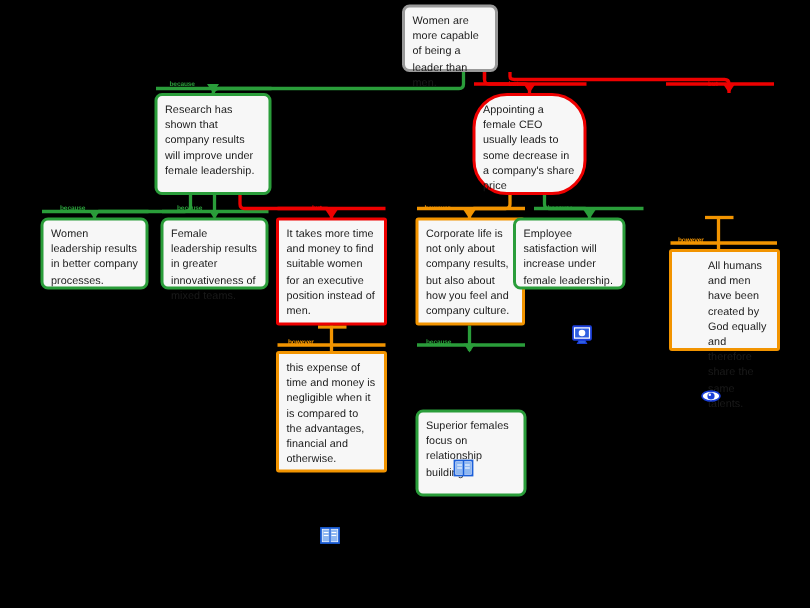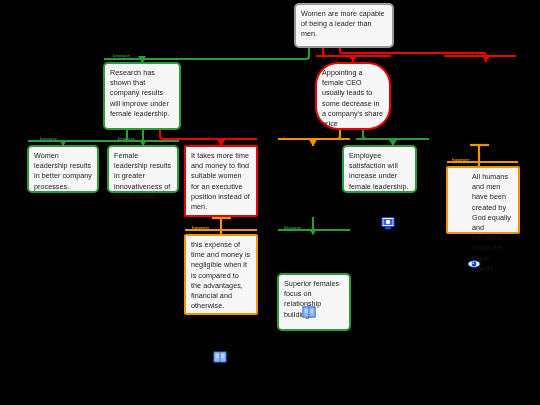--- a/index.html
+++ b/index.html
@@ -117,21 +117,21 @@
       <line x1="185" y1="230" x2="257" y2="230" stroke="#f29400" stroke-width="2.2"></line>
     </g>
 
     <g>
       <line x1="313" y1="217" x2="313" y2="234" stroke="#2a9d3a" stroke-width="2.2"></line>
       <polygon points="313,235 309,229 317,229" fill="#2a9d3a"></polygon>
       <line x1="278" y1="230" x2="350" y2="230" stroke="#2a9d3a" stroke-width="2.2"></line>
     </g>
   </svg>
 
-  <div class="node grey" style="left:268px;top:3px;width:100px;height:45px;margin-left:26px;">
+  <div class="node grey" style="left:268px;top:3px;width:64px;height:45px;">
     <span>Women are more capable of being a leader than men.</span>
   </div>
 
   <div class="node green" style="left:103px;top:62px;width:78px;height:68px;">
     <span>Research has shown that company results will improve under female leadership.</span>
   </div>
 
   <div class="node red" style="left:315px;top:62px;width:76px;height:68px;border-radius:23px;">
     <span>Appointing a female CEO usually leads to some decrease in a company's share price</span>
   </div>
@@ -142,20 +142,23 @@
   </div>
 
   <div class="node green" style="left:107px;top:145px;width:72px;height:48px;">
     <span>Female leadership results in greater innovativeness of mixed teams.</span>
   </div>
 
   <div class="node red" style="left:184px;top:145px;width:74px;height:72px;">
     <span>It takes more time and money to find suitable women for an executive position instead of men.</span>
   </div>
 
+  <div class="node orange" style="left:277px;top:145px;width:73px;height:72px;">
+    <span>Corporate life is not only about company results, but also about how you feel and company culture.</span>
+  </div>
 
   <div class="node green" style="left:342px;top:145px;width:75px;height:48px;">
     <span>Employee satisfaction will increase under female leadership.</span>
   </div>
 
   <div class="node orange" style="left:446px;top:166px;width:74px;height:68px;padding-left:24px;">
     <span>All humans and men have been created by God equally and therefore share the same talents.</span>
   </div>
 
   <div class="node orange" style="left:184px;top:234px;width:74px;height:81px;">

